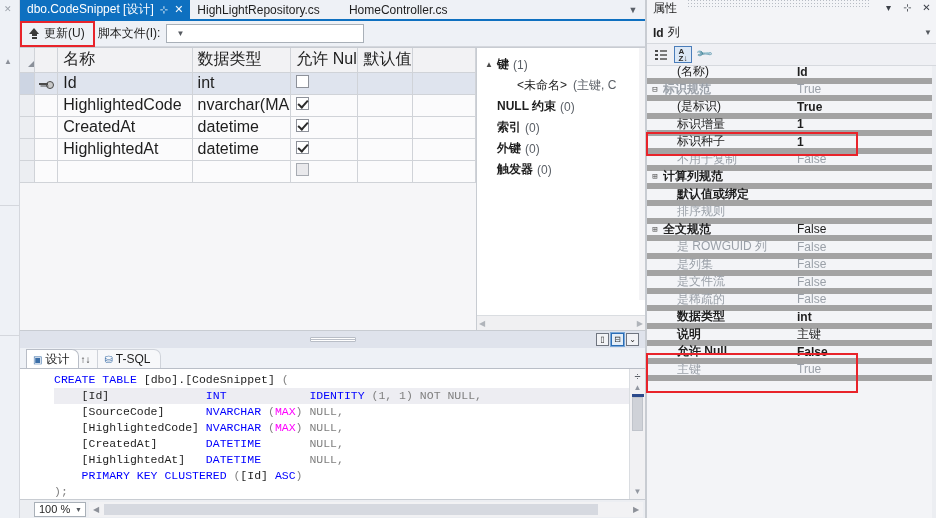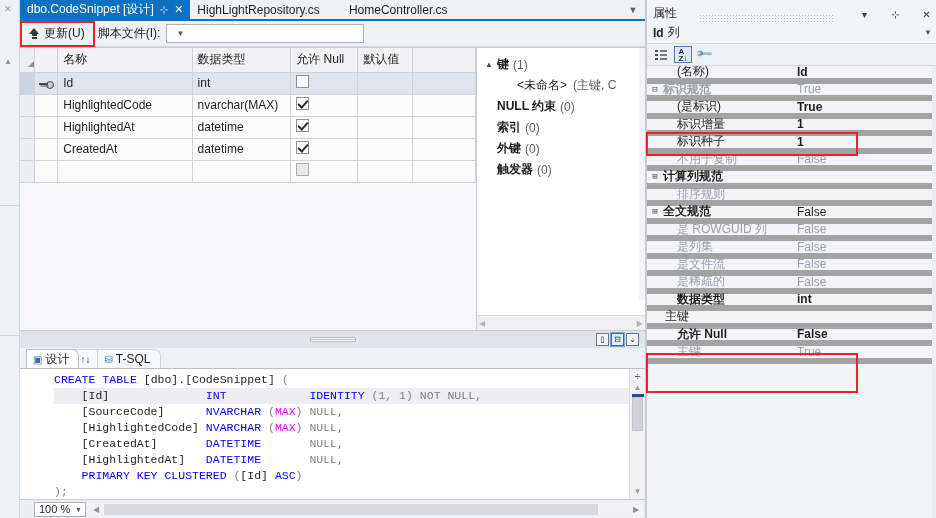--- a/index.html
+++ b/index.html
@@ -176,21 +176,21 @@
     display: flex;
     flex-direction: column;
     background: #f7f7f9;
     border-right: 1px solid #c8ccd2;
     position: relative;
   }
   table.grid {
     border-collapse: collapse;
     table-layout: fixed;
     width: 100%;
-    font-size: 12px;
+    font-size: 16px;
   }
   table.grid th, table.grid td {
     border-right: 1px solid #d0d3d8;
     border-bottom: 1px solid #d0d3d8;
     height: 22px;
     padding: 0 5px;
     text-align: left;
     font-weight: normal;
     vertical-align: middle;
     overflow: hidden;
@@ -477,23 +477,23 @@
     background: #f3f4f7;
     display: flex;
     flex-direction: column;
     min-width: 0;
     border-left: 1px solid #c8ccd2;
     position: relative;
   }
   .props-title {
     height: 22px;
     display: flex;
-    align-items: flex-end;
+    align-items: flex-start;
     padding: 0 2px 0 6px;
-    gap: 16px;
+    gap: 4px;
     flex: 0 0 22px;
   }
   .props-title .pt-text { font-size: 12px; color: #1e1e1e; }
   .pt-dots {
     flex: 1 1 auto;
     height: 7px;
     margin: 0 6px;
     background-image: radial-gradient(#b7bcc4 0.8px, transparent 0.9px);
     background-size: 3px 3px;
     background-position: 0 2px;
@@ -688,30 +688,30 @@
               <td></td>
               <td>HighlightedCode</td>
               <td>nvarchar(MAX)</td>
               <td class="cb-cell"><span class="cb checked"></span></td>
               <td></td>
               <td></td>
             </tr>
             <tr>
               <td class="row-sel-cell"></td>
               <td></td>
-              <td>HighlightedAt</td>
+              <td>CreatedAt</td>
               <td>datetime</td>
               <td class="cb-cell"><span class="cb checked"></span></td>
               <td></td>
               <td></td>
             </tr>
             <tr>
               <td class="row-sel-cell"></td>
               <td></td>
-              <td>CreatedAt</td>
+              <td>HighlightedAt</td>
               <td>datetime</td>
               <td class="cb-cell"><span class="cb checked"></span></td>
               <td></td>
               <td></td>
             </tr>
             <tr>
               <td class="row-sel-cell"></td>
               <td></td>
               <td></td>
               <td></td>
@@ -876,20 +876,25 @@
       <div class="prow dim">
         <span class="exp"></span>
         <span class="pname ind1">不用于复制</span>
         <span class="pval">False</span>
       </div>
       <div class="prow">
         <span class="exp">⊞</span>
         <span class="pname b">计算列规范</span>
         <span class="pval"></span>
       </div>
+      <div class="prow">
+        <span class="exp"></span>
+        <span class="pname b ind1">默认值或绑定</span>
+        <span class="pval"></span>
+      </div>
       <div class="prow dim">
         <span class="exp"></span>
         <span class="pname ind1">排序规则</span>
         <span class="pval"></span>
       </div>
       <div class="prow">
         <span class="exp">⊞</span>
         <span class="pname b">全文规范</span>
         <span class="pval">False</span>
       </div>
@@ -913,20 +918,21 @@
         <span class="pname ind1">是稀疏的</span>
         <span class="pval">False</span>
       </div>
       <div class="prow">
         <span class="exp"></span>
         <span class="pname b ind1">数据类型</span>
         <span class="pval b">int</span>
       </div>
       <div class="prow">
         <span class="exp"></span>
+        <span class="pname b ind1">说明</span>
         <span class="pval">主键</span>
       </div>
       <div class="prow">
         <span class="exp"></span>
         <span class="pname b ind1">允许 Null</span>
         <span class="pval b">False</span>
       </div>
       <div class="prow dim">
         <span class="exp"></span>
         <span class="pname ind1">主键</span>

